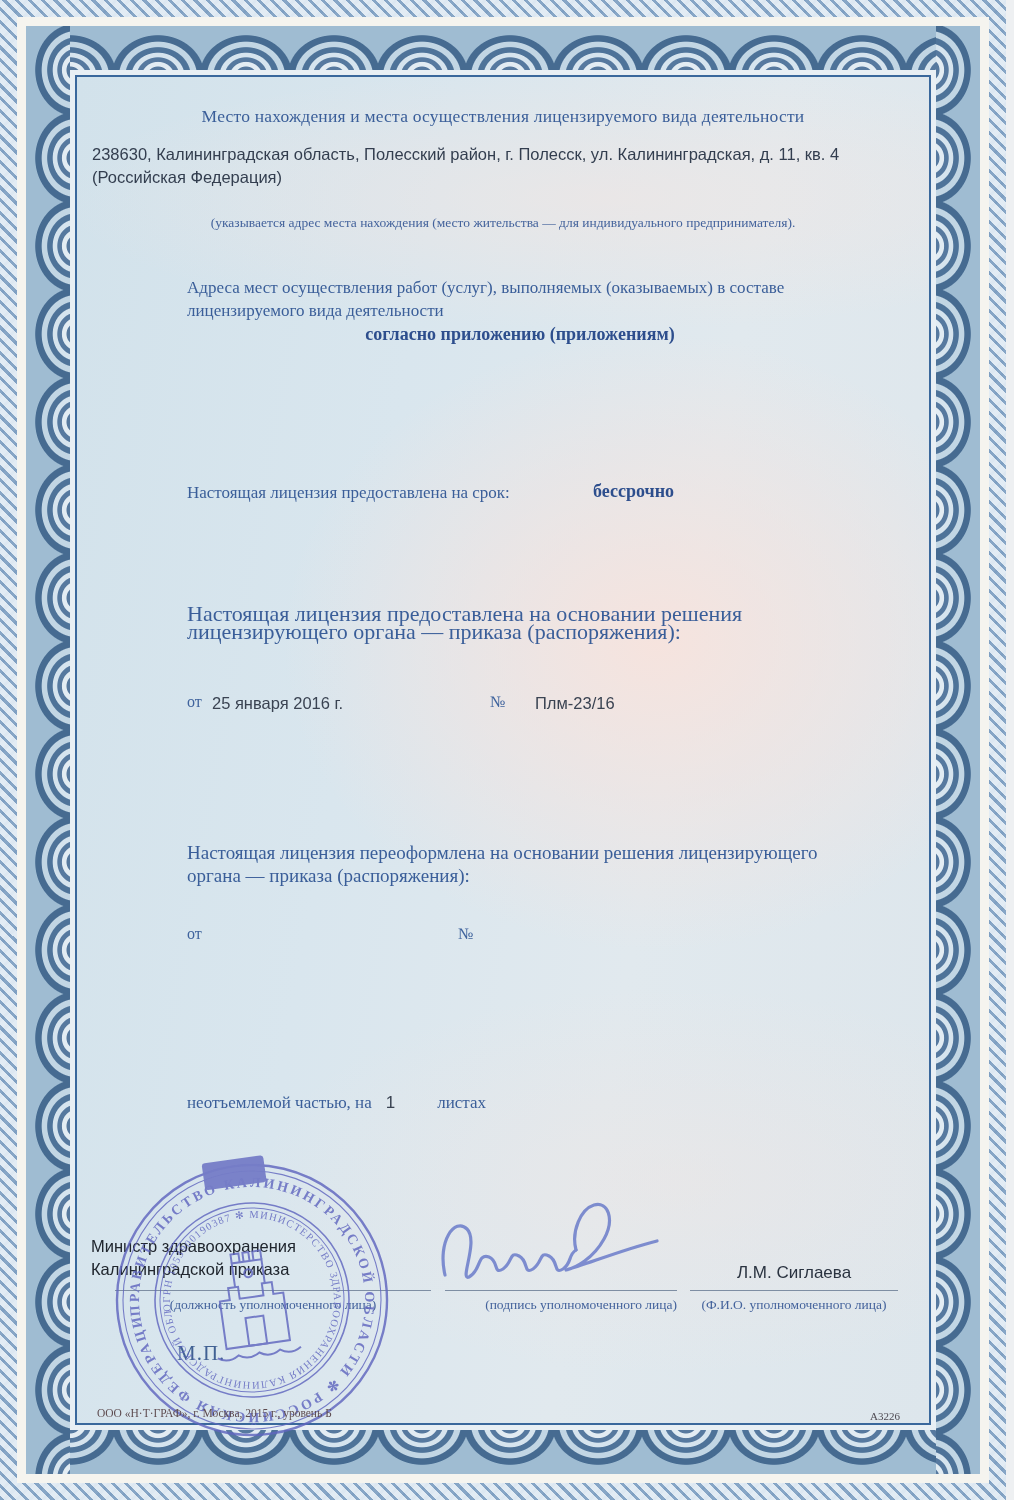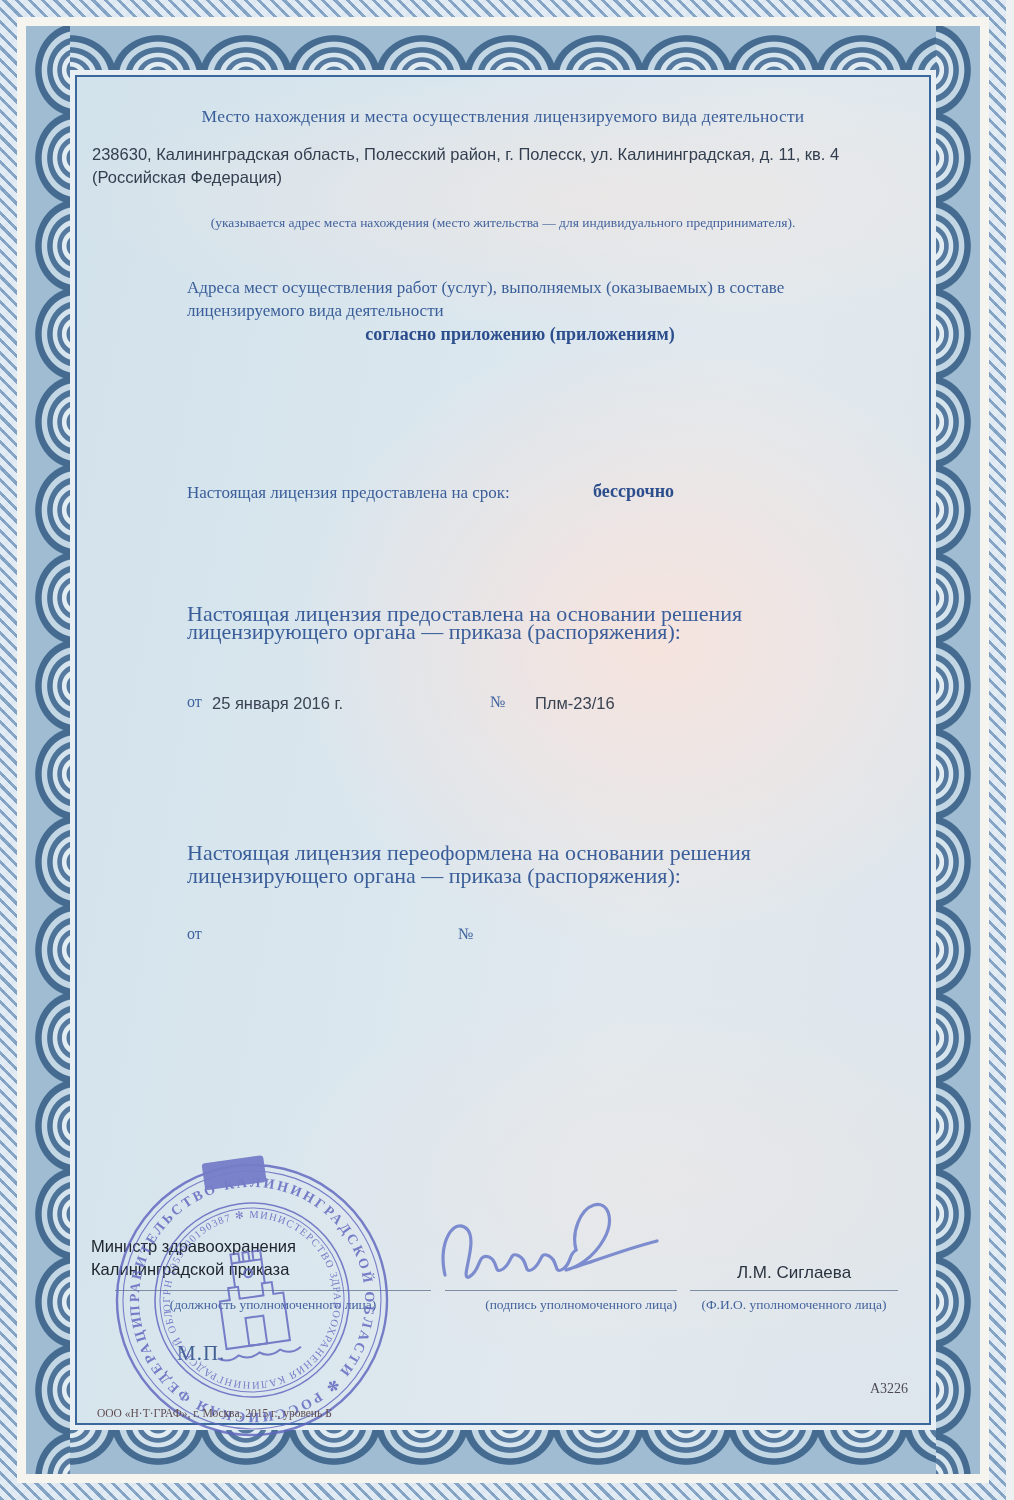--- a/index.html
+++ b/index.html
@@ -57,21 +57,21 @@
   .caption-sm { font-size:13.5px; color:#44639c; }
   .addr-caption { top:138px; left:0; width:100%; text-align:center; }
 
   .works { top:199px; left:110px; width:666px; font-size:17px; line-height:23px; }
   .works-value { top:247px; left:110px; width:666px; text-align:center; font-size:18px; }
 
   .term-label { top:406px; left:110px; font-size:17px; }
   .term-value { top:404px; left:503px; font-size:18px;margin-left:13px; }
 
   .granted-head  { top:528px; left:110px; width:645px; font-size:22px; line-height:18px; }
-  .reissued-head { top:764px; left:110px; width:645px; font-size:22px; line-height:23px; }
+  .reissued-head { top:764px; left:110px; width:645px; font-size:19px; line-height:23px; }
 
   .row-label { font-size:16px; color:#3f639d; }
   .row-value { font-family:"Liberation Sans", sans-serif; font-size:16.5px; color:#3a4352; }
   .g-from-l { top:616px; left:110px; }
   .g-from-v { top:617px; left:135px; }
   .g-no-l   { top:616px; left:413px; }
   .g-no-v   { top:617px; left:458px; }
   .r-from-l { top:848px; left:110px; }
   .r-no-l   { top:848px; left:381px; }
 
@@ -90,21 +90,21 @@
   .cap2 { top:1220px; left:368px; width:232px; text-align:right; }
   .cap3 { top:1220px; left:613px; width:208px; text-align:center; }
   .fio  { top:1186px; left:613px; width:208px; text-align:center;
     font-family:"Liberation Sans", sans-serif; font-size:17px; color:#2a3340; }
   .seal-mark { top:1264px; left:100px; font-size:21px; color:#31538a; letter-spacing:1px; opacity:.9; }
 
   .stamp { top:1078px; left:30px; width:290px; height:290px; transform:rotate(-8deg); opacity:.82; }
   .signature { top:1116px; left:358px; width:250px; height:105px; opacity:.9; }
 
   .footer-printer { top:1330px; left:20px;  font-size:11.5px; color:#5e4c50; }
-  .footer-code    { top:1304px; left:793px; font-size:14px; color:#4e4a52; }
+  .footer-code    { top:1333px; left:793px; font-size:11px; color:#4e4a52; }
 </style>
 </head>
 <body>
 
 <div class="certificate">
   <div class="gap"></div>
   <div class="guilloche">
     <div class="g-edge g-top"></div>
     <div class="g-edge g-bottom"></div>
     <div class="g-edge g-left"></div>
@@ -131,20 +131,23 @@
     <div class="abs serif granted-head">Настоящая лицензия предоставлена на основании решения лицензирующего органа — приказа (распоряжения):</div>
     <div class="abs serif row-label g-from-l">от</div>
     <div class="abs row-value g-from-v">25 января 2016 г.</div>
     <div class="abs serif row-label g-no-l">№</div>
     <div class="abs row-value g-no-v">Плм-23/16</div>
 
     <div class="abs serif reissued-head">Настоящая лицензия переоформлена на основании решения лицензирующего органа — приказа (распоряжения):</div>
     <div class="abs serif row-label r-from-l">от</div>
     <div class="abs serif row-label r-no-l">№</div>
 
+    <div class="abs serif attach2">
+      <span>неотъемлемой частью, на</span><span class="sheets">1</span><span class="suffix">листах</span>
+    </div>
 
     <div class="abs position-text">
       <div>Министр здравоохранения</div>
       <div>Калининградской приказа</div>
     </div>
 
     <div class="abs rule rule1"></div>
     <div class="abs rule rule2"></div>
     <div class="abs rule rule3"></div>
     <div class="abs serif caption-sm cap1">(должность уполномоченного лица)</div>

